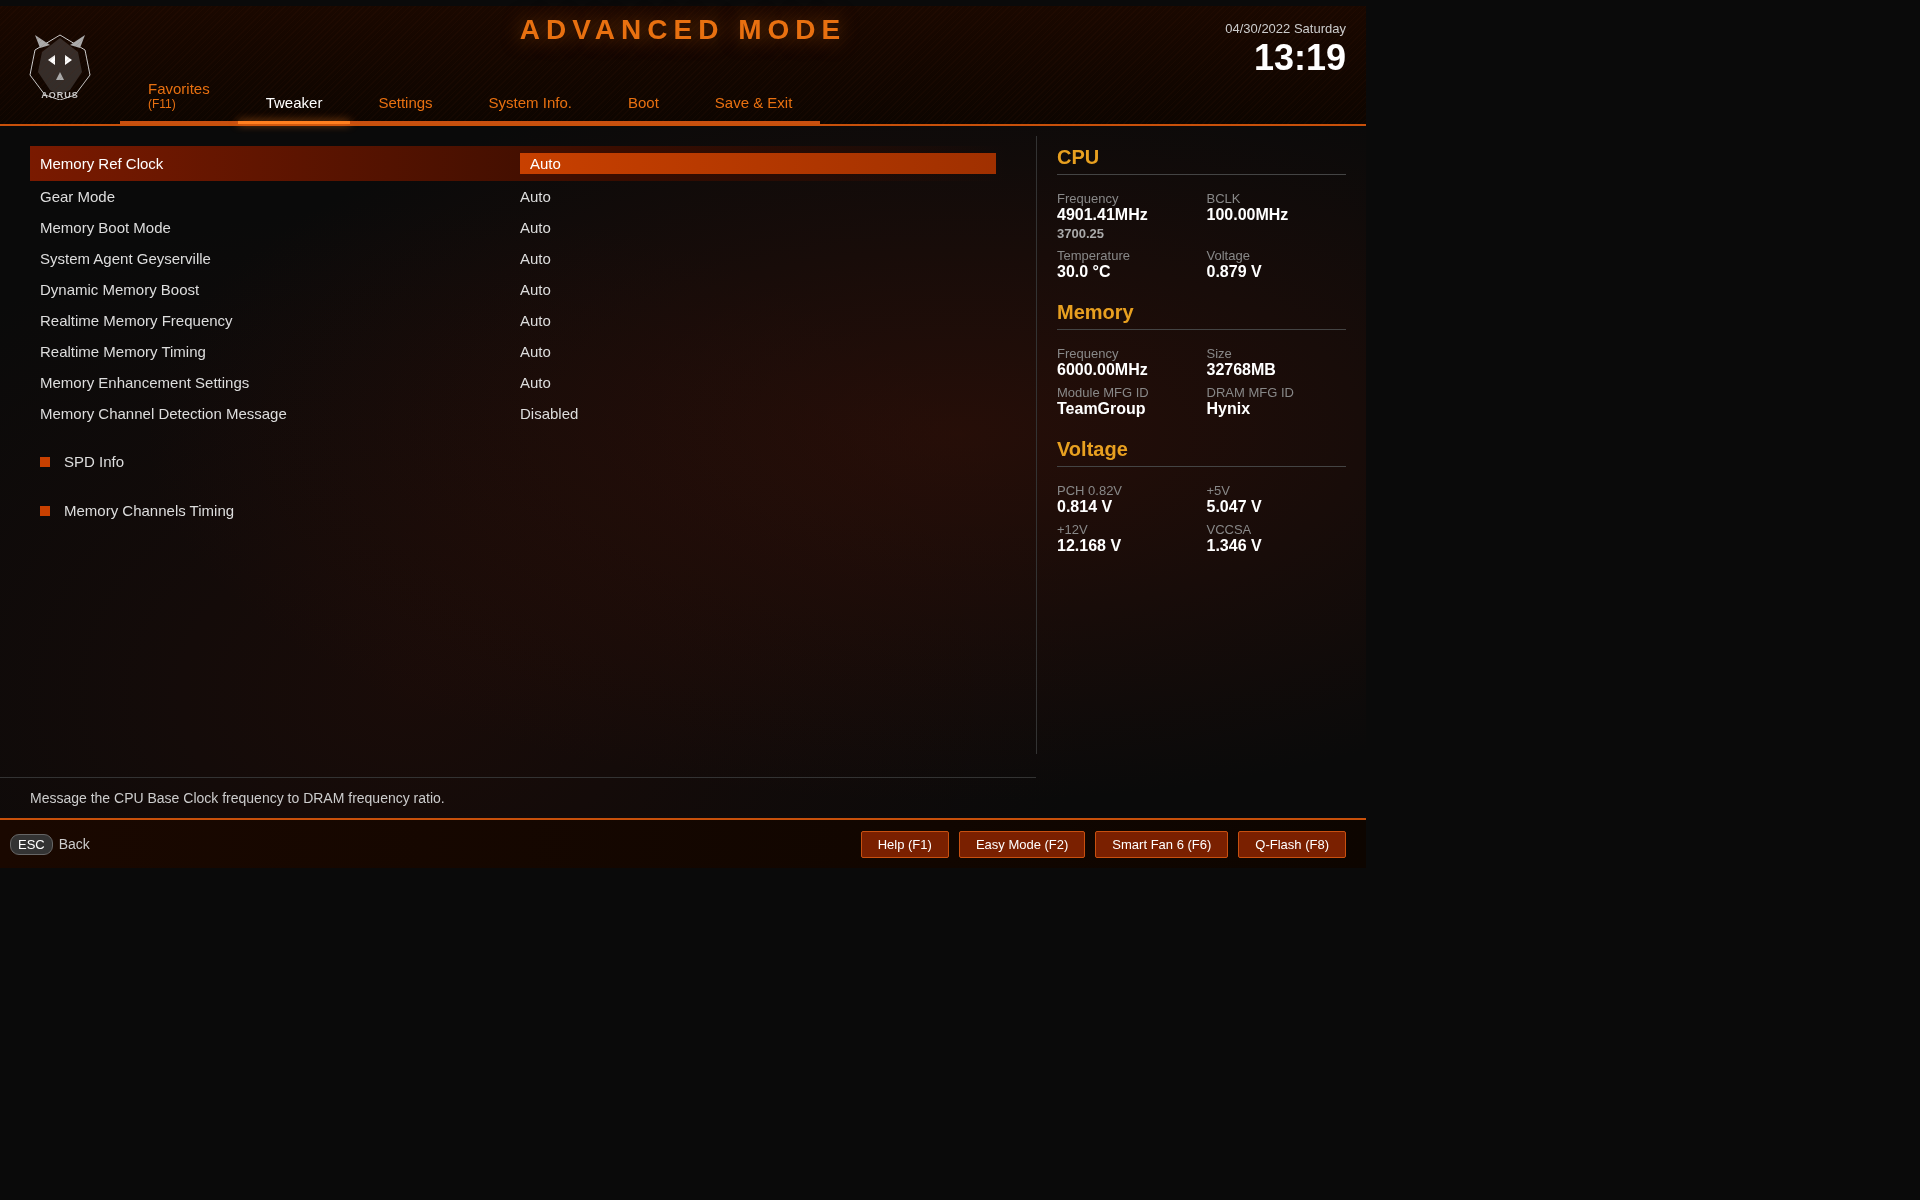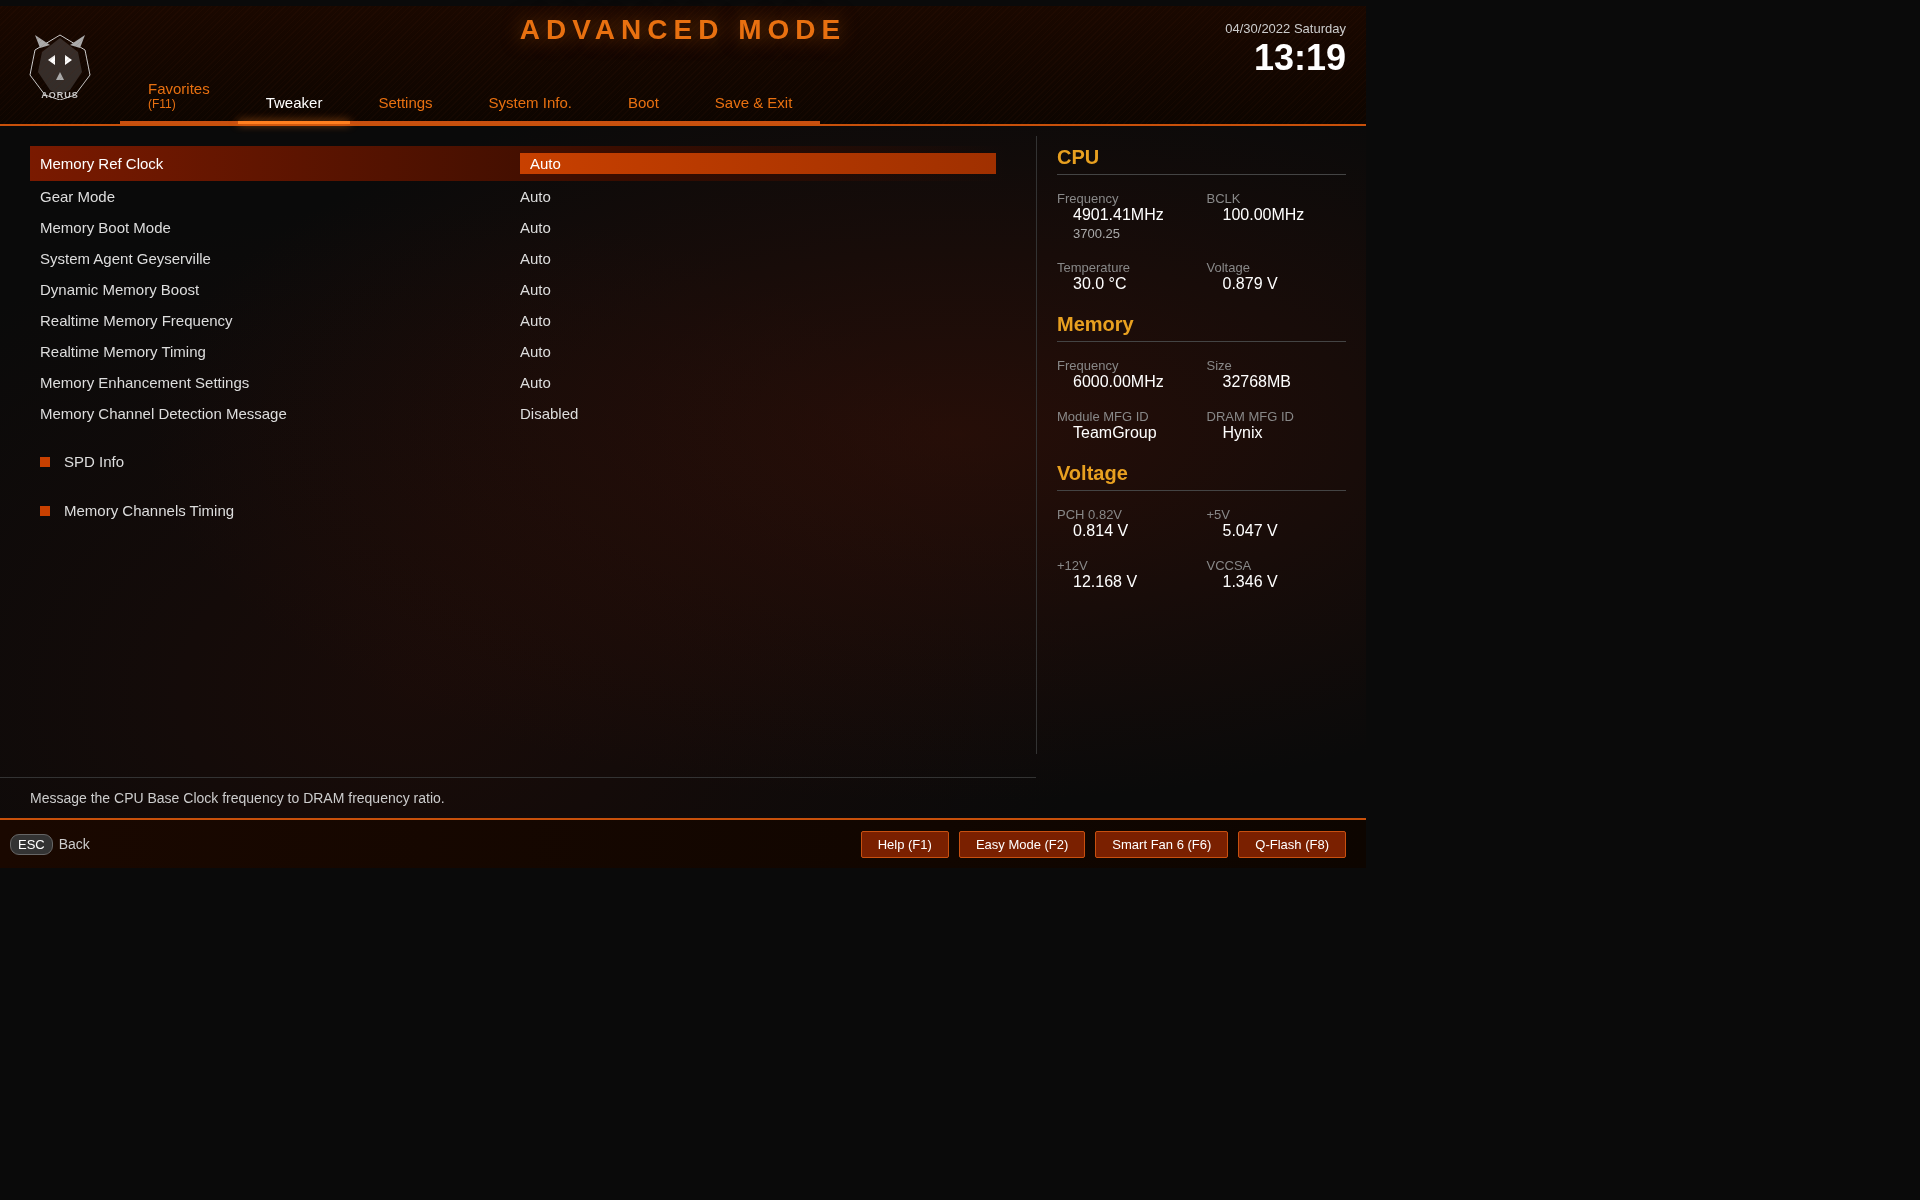--- a/index.html
+++ b/index.html
@@ -218,34 +218,33 @@
       font-size: 20px;
       font-weight: bold;
       margin-bottom: 10px;
       padding-bottom: 5px;
       border-bottom: 1px solid #444;
     }
 
     .info-grid {
       display: grid;
       grid-template-columns: 1fr 1fr;
-      gap: 12px 10px;
+      gap: 0 10px;
     }
 
     .info-label {
       color: #888;
       font-size: 13px;
       margin-top: 6px;
     }
 
     .info-value {
       color: #fff;
       font-size: 16px;
-      font-weight: normal;
-      margin-left: 16px;
+      font-weight: bold;
     }
 
     .info-value-small {
       color: #aaa;
       font-size: 13px;
     }
 
     
     .description-bar {
       position: absolute;

